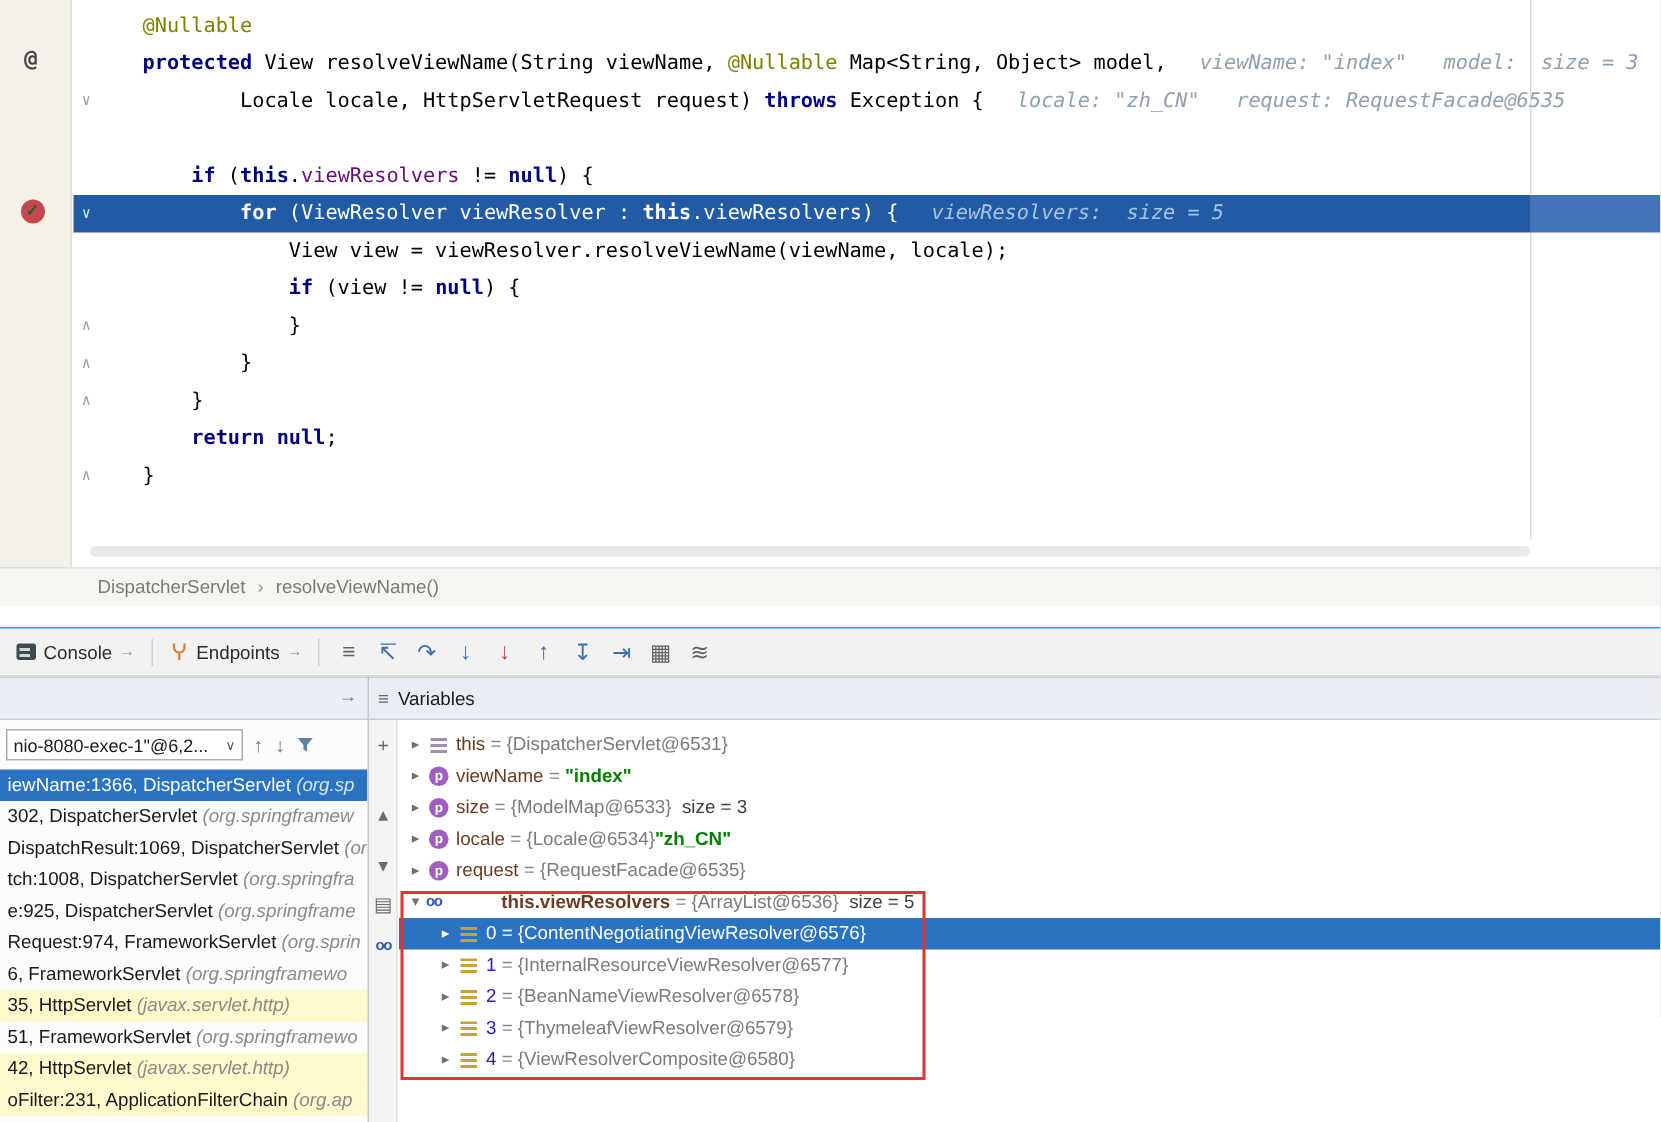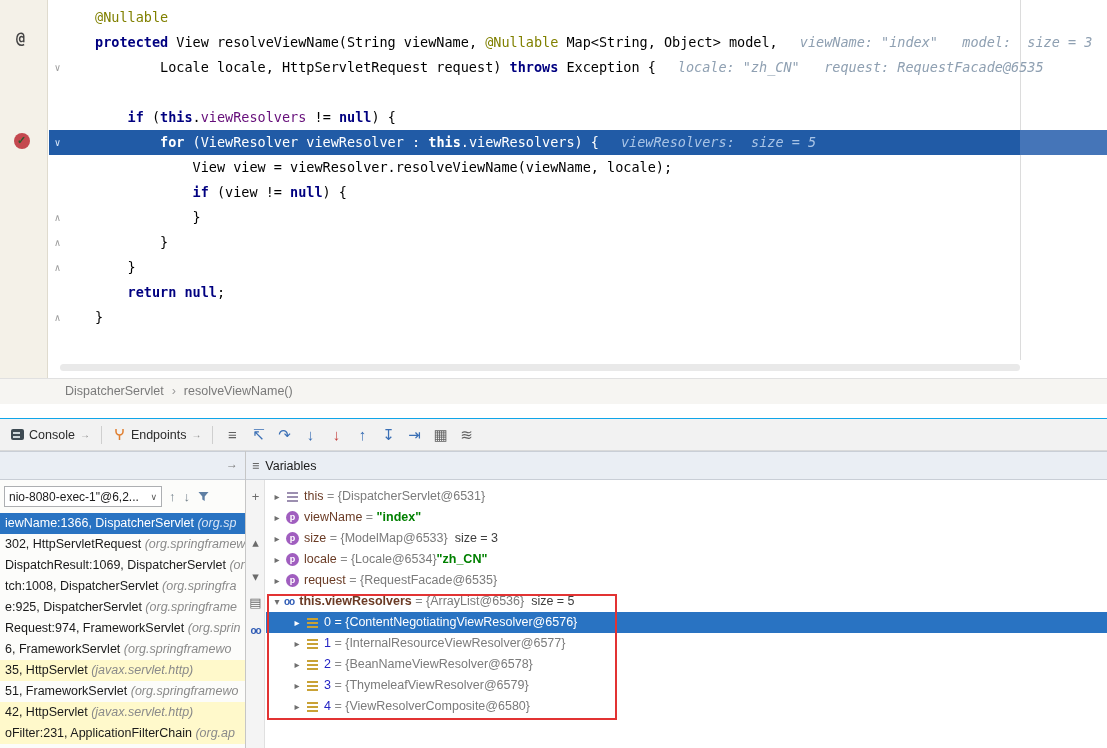--- a/index.html
+++ b/index.html
@@ -83,21 +83,21 @@
   .vrow{height:21px;line-height:21px;white-space:nowrap;display:flex;align-items:center;}
   .vch{width:14px;text-align:center;color:#6F6F6F;font-size:10px;margin-left:4px;flex:0 0 auto;}
   .vch.child{margin-left:24px;}
   .ico-param{width:13px;height:13px;border-radius:50%;background:#A05EBF;color:#fff;font-size:9px;font-weight:bold;
              display:inline-flex;align-items:center;justify-content:center;margin:0 5px 0 2px;flex:0 0 auto;}
   .ico-value{width:11px;height:10px;margin:0 6px 0 3px;flex:0 0 auto;
              background:repeating-linear-gradient(180deg,#9C8FB0 0 2px,transparent 2px 4px);}
   .ico-item{width:11px;height:10px;margin:0 6px 0 3px;flex:0 0 auto;
             background:repeating-linear-gradient(180deg,#C9A236 0 2px,transparent 2px 4px);}
   .ico-watch{font-weight:bold;font-size:10px;color:#2F5BB5;letter-spacing:-1px;margin:0 5px 0 0;flex:0 0 auto;}
-  .vname{color:#6A3B25;} .vname.b{font-weight:bold;}
+  .vname{color:#6A3B25;} .vname.b{font-weight:bold;margin-left:35px;}
   .veq{color:#8A8A8A;white-space:pre;}
   .vindex{color:#2424C4;}
   .vval{color:#7B7B7B;}
   .vstr{color:#008000;font-weight:bold;}
   .vextra{color:#3E3E3E;white-space:pre;}
   .vrow.selected{background:#2973C2;}
   .vrow.selected span{color:#fff !important;}
   #red-annotation{position:absolute;left:21px;top:114px;width:350px;height:126px;border:2px solid #E23333;box-sizing:border-box;z-index:9;pointer-events:none;}
 </style>
 </head>
@@ -184,21 +184,21 @@
       <div id="frames-nav">
           <span class="fico">↑</span>
           <span class="fico">↓</span>
         </div>
       <svg width="13" height="13" viewBox="0 0 13 13">
         <path d="M1.5 2h10L7.7 6.6V11L5.3 9.6V6.6z" fill="#5F7FA3"></path>
       </svg>
     </div>
     <div id="frames-list">
         <div class="frow selected"><span class="fmain">iewName:1366, DispatcherServlet </span><span class="pkg">(org.sp</span></div>
-        <div class="frow"><span class="fmain">302, HttpServletRequest </span><span class="pkg">(org.springframew</span></div>
+        <div class="frow"><span class="fmain">302, DispatcherServlet </span><span class="pkg">(org.springframew</span></div>
         <div class="frow"><span class="fmain">DispatchResult:1069, DispatcherServlet </span><span class="pkg">(or</span></div>
         <div class="frow"><span class="fmain">tch:1008, DispatcherServlet </span><span class="pkg">(org.springfra</span></div>
         <div class="frow"><span class="fmain">e:925, DispatcherServlet </span><span class="pkg">(org.springframe</span></div>
         <div class="frow"><span class="fmain">Request:974, FrameworkServlet </span><span class="pkg">(org.sprin</span></div>
         <div class="frow"><span class="fmain">6, FrameworkServlet </span><span class="pkg">(org.springframewo</span></div>
         <div class="frow library"><span class="fmain">35, HttpServlet </span><span class="pkg">(javax.servlet.http)</span></div>
         <div class="frow"><span class="fmain">51, FrameworkServlet </span><span class="pkg">(org.springframewo</span></div>
         <div class="frow library"><span class="fmain">42, HttpServlet </span><span class="pkg">(javax.servlet.http)</span></div>
         <div class="frow library"><span class="fmain">oFilter:231, ApplicationFilterChain </span><span class="pkg">(org.ap</span></div>
       </div>

